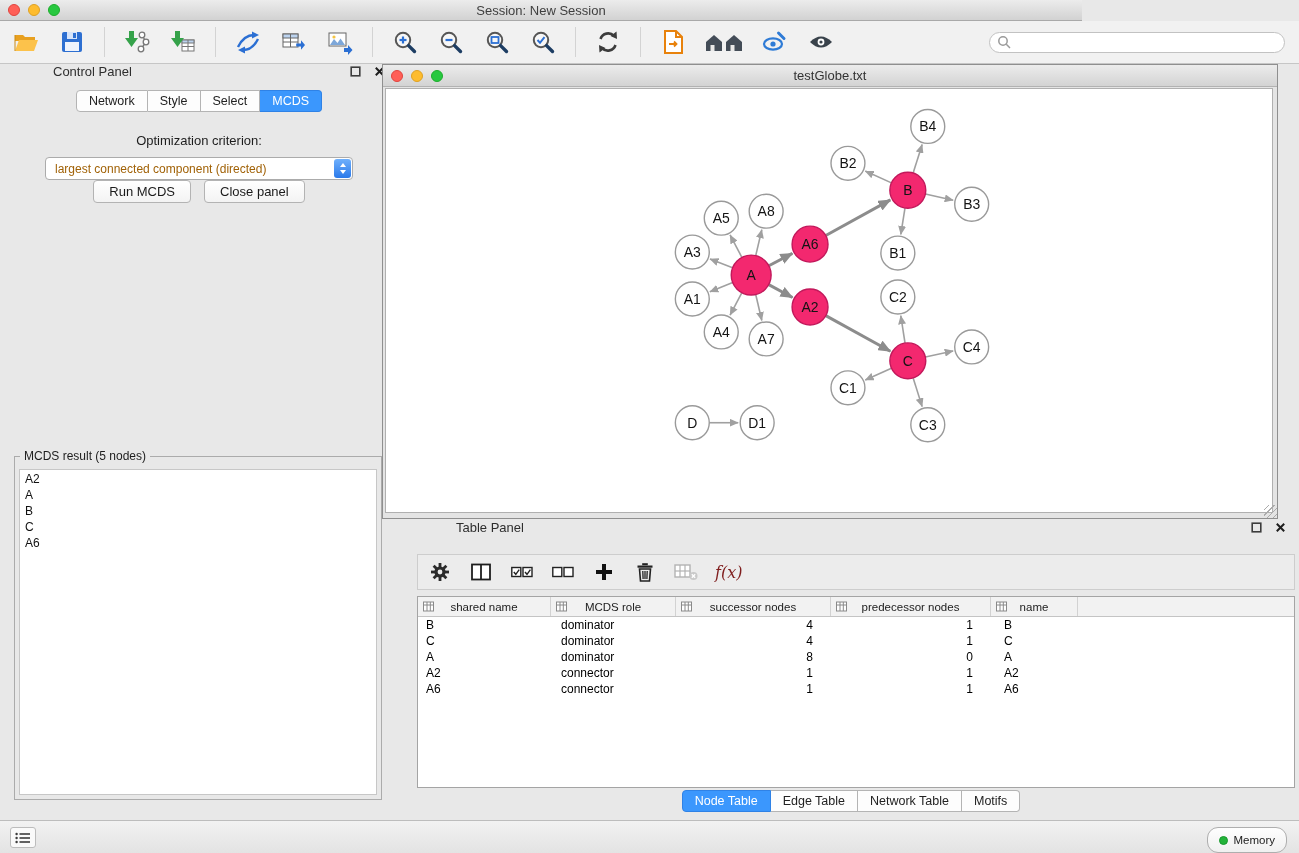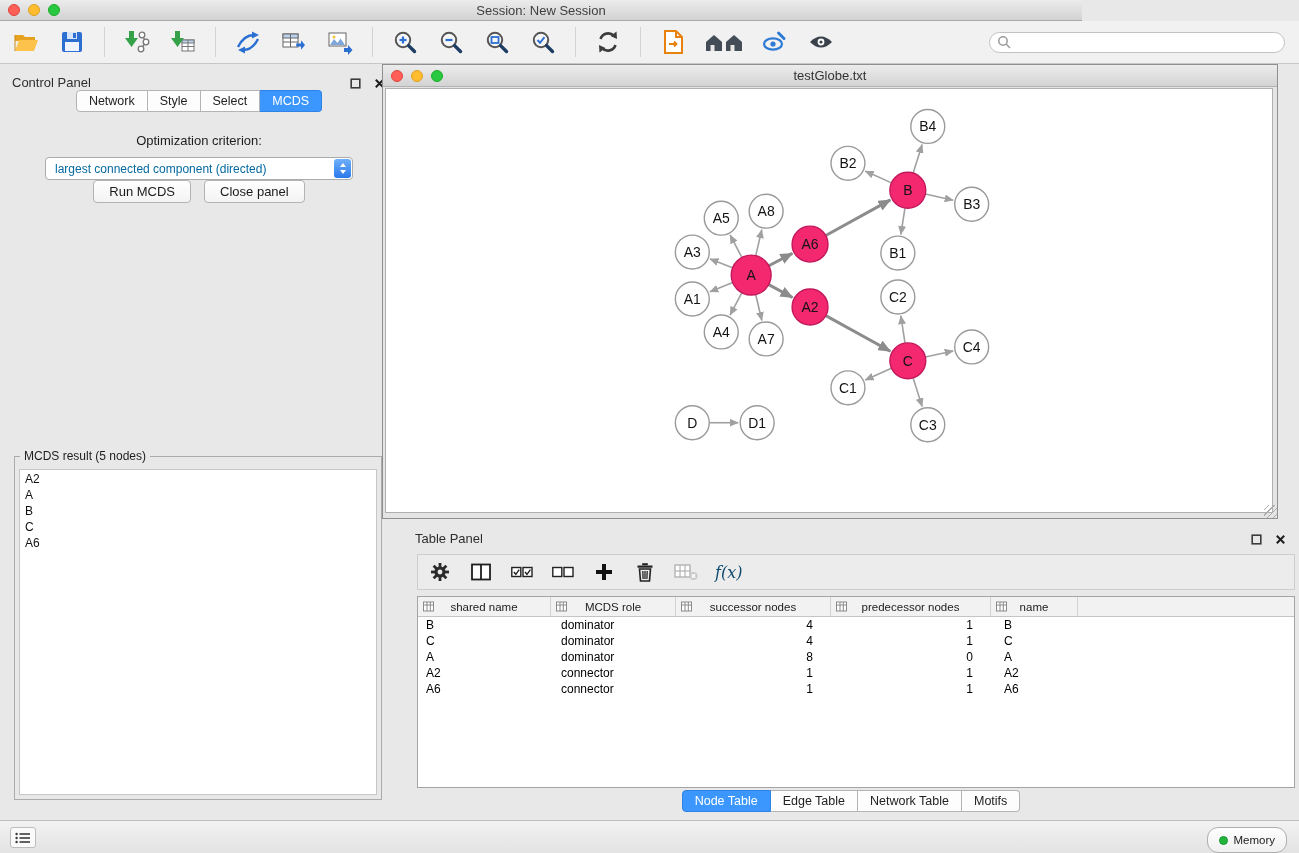--- a/index.html
+++ b/index.html
@@ -24,37 +24,37 @@
   .tbtn { width:32px; height:32px; display:flex; align-items:center; justify-content:center; }
   .sep { width:1px; height:30px; background:#d3d3d3; margin:0 2px; }
   .spacer { flex:1; }
   .searchbox { width:296px; height:21px; background:#fff; border:1px solid #c2c2c2;
     border-radius:11px; display:flex; align-items:center; padding:0 7px; gap:4px; margin-right:4px; }
   .searchbox input { border:none; outline:none; flex:1; font-size:12px; background:transparent;
     font-family:"Liberation Sans",sans-serif; }
 
   
   .control-panel { position:absolute; left:0; top:64px; width:398px; height:757px; }
-  .panel-header { height:26px; display:flex; align-items:flex-end; padding:0 12px; }
+  .panel-header { height:26px; display:flex; align-items:flex-start; padding:0 12px;margin-left:41px; }
   .panel-header .ph-title { font-size:13px; color:#2e2e2e; }
   .ph-icons { margin-left:auto; display:flex; gap:10px; align-items:center; }
   .ph-btn { display:flex; align-items:center; justify-content:center; width:14px; height:14px; }
 
   .seg { display:flex; justify-content:center; }
   .seg button { appearance:none; background:#fdfdfd; border:1px solid #b4b4b4; border-left:none;
     padding:3px 12px; font-size:12.5px; color:#222; font-family:"Liberation Sans",sans-serif; }
   .seg button:first-of-type { border-left:1px solid #b4b4b4; border-radius:4px 0 0 4px; }
   .seg button:last-of-type { border-radius:0 4px 4px 0; }
   .seg button.active { background:#3b97fd; border-color:#2f82e6; color:#fff; }
 
   .cp-tabs { }
   .opt-label { text-align:center; margin-top:21px; font-size:13px; color:#1d1d1d; }
   .dropdown { position:relative; margin:9px auto 0; width:308px; height:23px; background:#fff;
     border:1px solid #ababab; border-radius:4px; display:flex; align-items:center;
-    padding:0 22px 0 9px; font-size:12px; color:#0369a1; }
+    padding:0 22px 0 9px; font-size:12px; color:#a16207; }
   .dd-stepper { position:absolute; right:1px; top:1px; bottom:1px; width:17px; border-radius:3px;
     background:linear-gradient(#6fb0fc,#2a79ea); display:flex; flex-direction:column;
     align-items:center; justify-content:center; gap:3px; }
   .tri-up { width:0; height:0; border-left:3.5px solid transparent; border-right:3.5px solid transparent;
     border-bottom:4.5px solid #fff; }
   .tri-down { width:0; height:0; border-left:3.5px solid transparent; border-right:3.5px solid transparent;
     border-top:4.5px solid #fff; }
   .cp-buttons { display:flex; justify-content:center; gap:13px; }
   .mac-btn { appearance:none; background:linear-gradient(#ffffff,#f3f3f3); border:1px solid #b3b3b3;
     border-radius:4px; padding:3px 15px; font-size:13px; color:#1b1b1b;
@@ -82,21 +82,21 @@
   .node-label { font-family:"Liberation Sans",sans-serif; font-size:14px; fill:#141414; }
   .resize-grip { position:absolute; right:0; bottom:0; width:13px; height:13px;
     background:repeating-linear-gradient(135deg, transparent 0 3px, #ababab 3px 4px); }
 
   
   .table-panel { position:absolute; left:403px; top:520px; width:896px; height:294px; }
   .tp-toolbar { position:absolute; left:14px; top:34px; width:878px; height:36px;
     background:#ececec; border:1px solid #cdcdcd; display:flex; align-items:center;
     padding-left:10px; gap:17px; }
   .tp-btn { display:flex; align-items:center; justify-content:center; width:24px; height:24px; }
-  .fx { font-family:"DejaVu Serif", serif; font-style:italic; font-size:16px; color:#0c4a6e; }
+  .fx { font-family:"DejaVu Serif", serif; font-style:italic; font-size:16px; color:#7f1d1d; }
 
   .tp-table { position:absolute; left:14px; top:76px; width:878px; height:192px; background:#fff;
     border:1px solid #a4a4a4; overflow:hidden; }
   .thead { display:flex; height:20px; background:#f2f2f2; border-bottom:1px solid #c4c4c4; }
   .th { position:relative; display:flex; align-items:center; justify-content:center;
     font-size:11.5px; color:#222; border-right:1px solid #d2d2d2; height:100%; }
   .th .th-icon { position:absolute; left:5px; top:4px; }
   .th:nth-of-type(1) { width:133px; } .th:nth-of-type(2) { width:125px; }
   .th:nth-of-type(3) { width:155px; } .th:nth-of-type(4) { width:160px; }
   .th:nth-of-type(5) { width:87px; }

